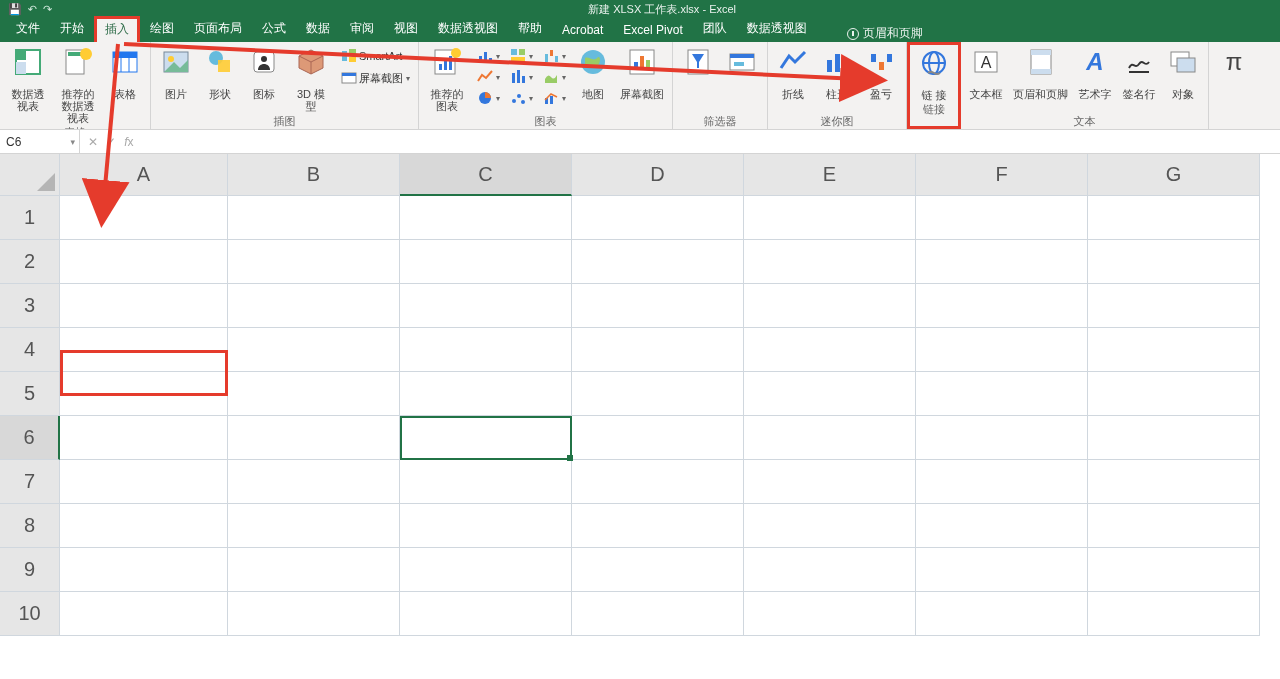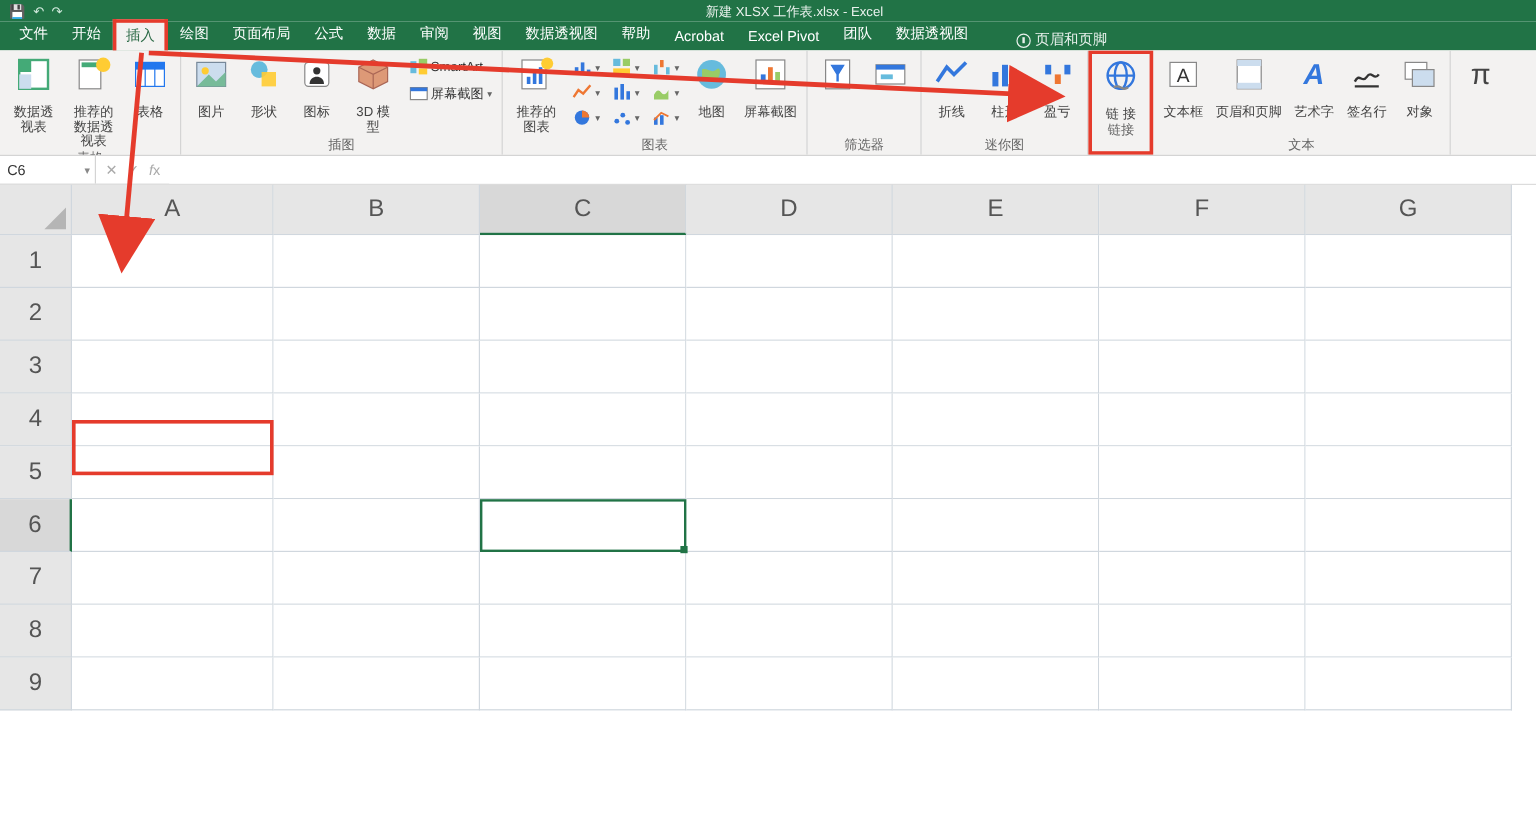--- a/index.html
+++ b/index.html
@@ -678,20 +678,30 @@
       <div class="row">
         <div class="rowhdr">9</div>
         <div class="cell" style="width: 168px;"></div>
         <div class="cell" style="width: 172px;"></div>
         <div class="cell" style="width: 172px;"></div>
         <div class="cell" style="width: 172px;"></div>
         <div class="cell" style="width: 172px;"></div>
         <div class="cell" style="width: 172px;"></div>
         <div class="cell" style="width: 172px;"></div>
       </div>
+      <div class="row">
+        <div class="rowhdr">10</div>
+        <div class="cell" style="width: 168px;"></div>
+        <div class="cell" style="width: 172px;"></div>
+        <div class="cell" style="width: 172px;"></div>
+        <div class="cell" style="width: 172px;"></div>
+        <div class="cell" style="width: 172px;"></div>
+        <div class="cell" style="width: 172px;"></div>
+        <div class="cell" style="width: 172px;"></div>
+      </div>
     </div>
 
   <div class="ann-a1" id="annA1" style="left: 60px; top: 196px; width: 168px; height: 46px;"></div>
 </div>
 
 <svg class="arrow-svg" width="1280" height="500">
   <defs>
     <marker id="ah" markerWidth="12" markerHeight="12" refX="10" refY="6" orient="auto">
       <path d="M0,0 L12,6 L0,12 Z" fill="#e53b2c"></path>
     </marker>

